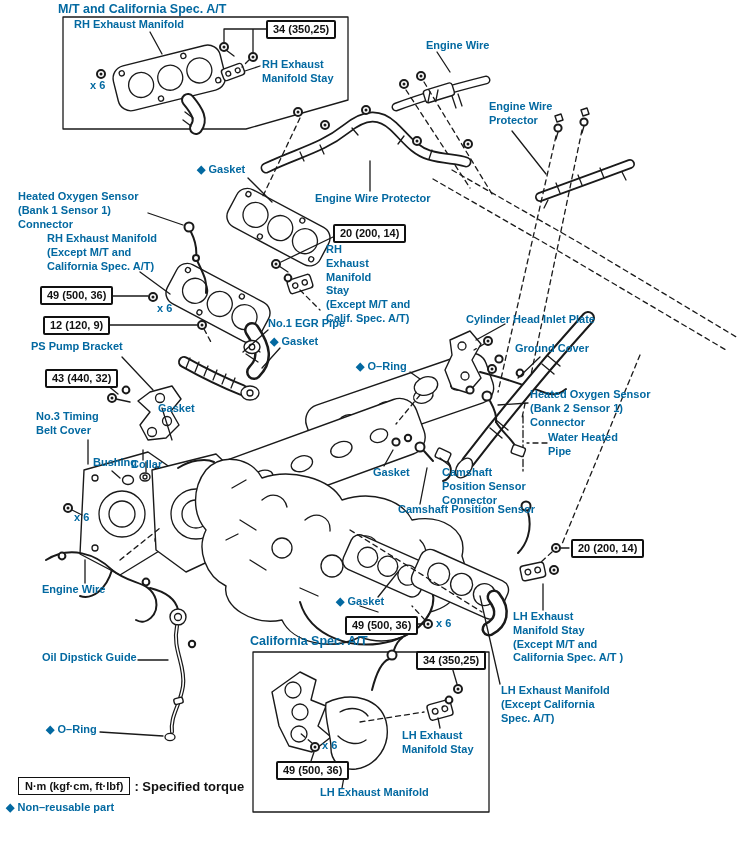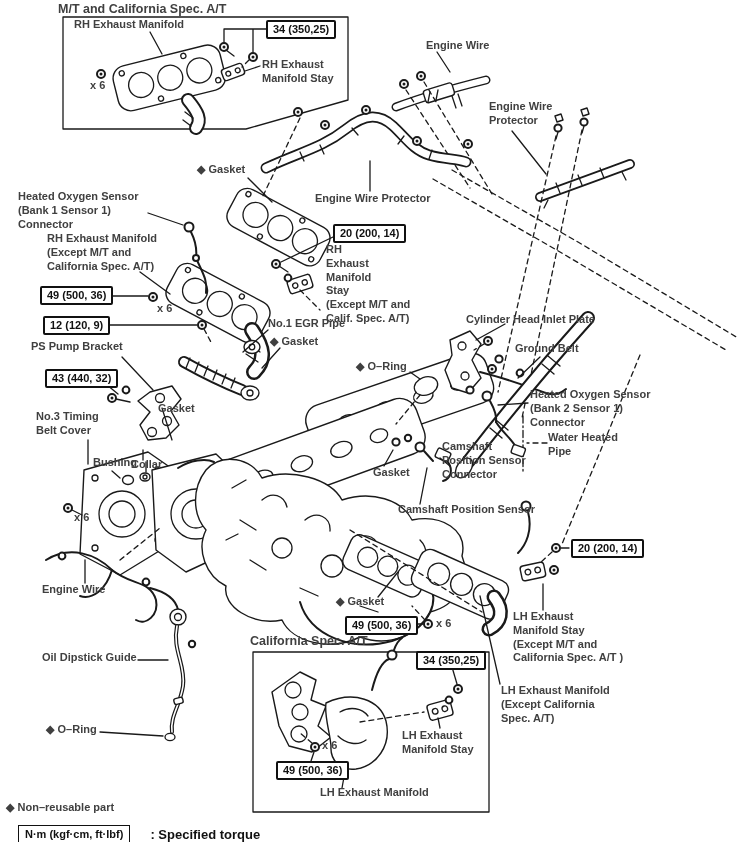--- a/index.html
+++ b/index.html
@@ -1,25 +1,25 @@
 <!DOCTYPE html>
 <html><head>
 <meta charset="utf-8">
 <style>
   html,body{margin:0;padding:0;background:#fff;}
   #stage{position:relative;width:740px;height:842px;background:#fff;overflow:hidden;
          font-family:"Liberation Sans",sans-serif;color:#111;}
   #art{position:absolute;left:0;top:0;width:740px;height:842px;}
   .lbl{position:absolute;font-weight:bold;font-size:11px;line-height:1.25;
-       white-space:pre-line;color:#404040;z-index:3;}
+       white-space:pre-line;color:#0369a1;z-index:3;}
   .hdr{font-size:12.5px;}
   .torque-box{position:absolute;font-weight:bold;font-size:11px;line-height:1;
        border:2px solid #111;border-radius:2px;background:#fff;padding:2px 5px;
        white-space:nowrap;z-index:3;}
-  .legend-row{position:absolute;display:flex;align-items:center;gap:20px;z-index:3;margin-top:48px;}
+  .legend-row{position:absolute;display:flex;align-items:center;gap:4px;z-index:3;}
   .legend-box{font-weight:bold;font-size:11px;border:1.5px solid #111;background:#fff;
        padding:2px 6px;white-space:nowrap;}
   .legend-desc{font-weight:bold;font-size:13px;white-space:nowrap;}
   
   .ln{fill:none;stroke:#1a1a1a;stroke-width:1.3;stroke-linecap:round;stroke-linejoin:round;}
   .ln2{fill:none;stroke:#1a1a1a;stroke-width:2;stroke-linecap:round;stroke-linejoin:round;}
   .dash{stroke-dasharray:5 4;}
   .dashdot{stroke-dasharray:7 3 1.5 3;}
   .part{fill:#fff;stroke:#1a1a1a;stroke-width:1.4;stroke-linejoin:round;}
   .hole{fill:#fff;stroke:#1a1a1a;stroke-width:1.3;}
@@ -466,29 +466,29 @@
 
   <div class="torque-box" style="left:333px;top:224px">20 (200, 14)</div>
   <div class="lbl" style="left:326px;top:243px">RH
 Exhaust
 Manifold
 Stay
 (Except M/T and
 Calif. Spec. A/T)</div>
 
   <div class="lbl" style="left:466px;top:313px">Cylinder Head Inlet Plate</div>
-  <div class="lbl" style="left:515px;top:342px">Ground Belt</div>
+  <div class="lbl" style="left:515px;top:342px">Ground Cover</div>
   <div class="lbl" style="left:530px;top:388px">Heated Oxygen Sensor
 (Bank 2 Sensor 1)
 Connector</div>
   <div class="lbl" style="left:548px;top:431px">Water Heated
 Pipe</div>
 
   <div class="lbl" style="left:373px;top:466px">Gasket</div>
-  <div class="lbl" style="left:442px;top:440px">Camshaft
+  <div class="lbl" style="left:442px;top:466px">Camshaft
 Position Sensor
 Connector</div>
   <div class="lbl" style="left:398px;top:503px">Camshaft Position Sensor</div>
   <div class="torque-box" style="left:571px;top:539px">20 (200, 14)</div>
 
   <div class="lbl" style="left:336px;top:595px">◆ Gasket</div>
   <div class="torque-box" style="left:345px;top:616px">49 (500, 36)</div>
   <div class="lbl" style="left:436px;top:617px">x 6</div>
   <div class="lbl" style="left:513px;top:610px">LH Exhaust
 Manifold Stay

